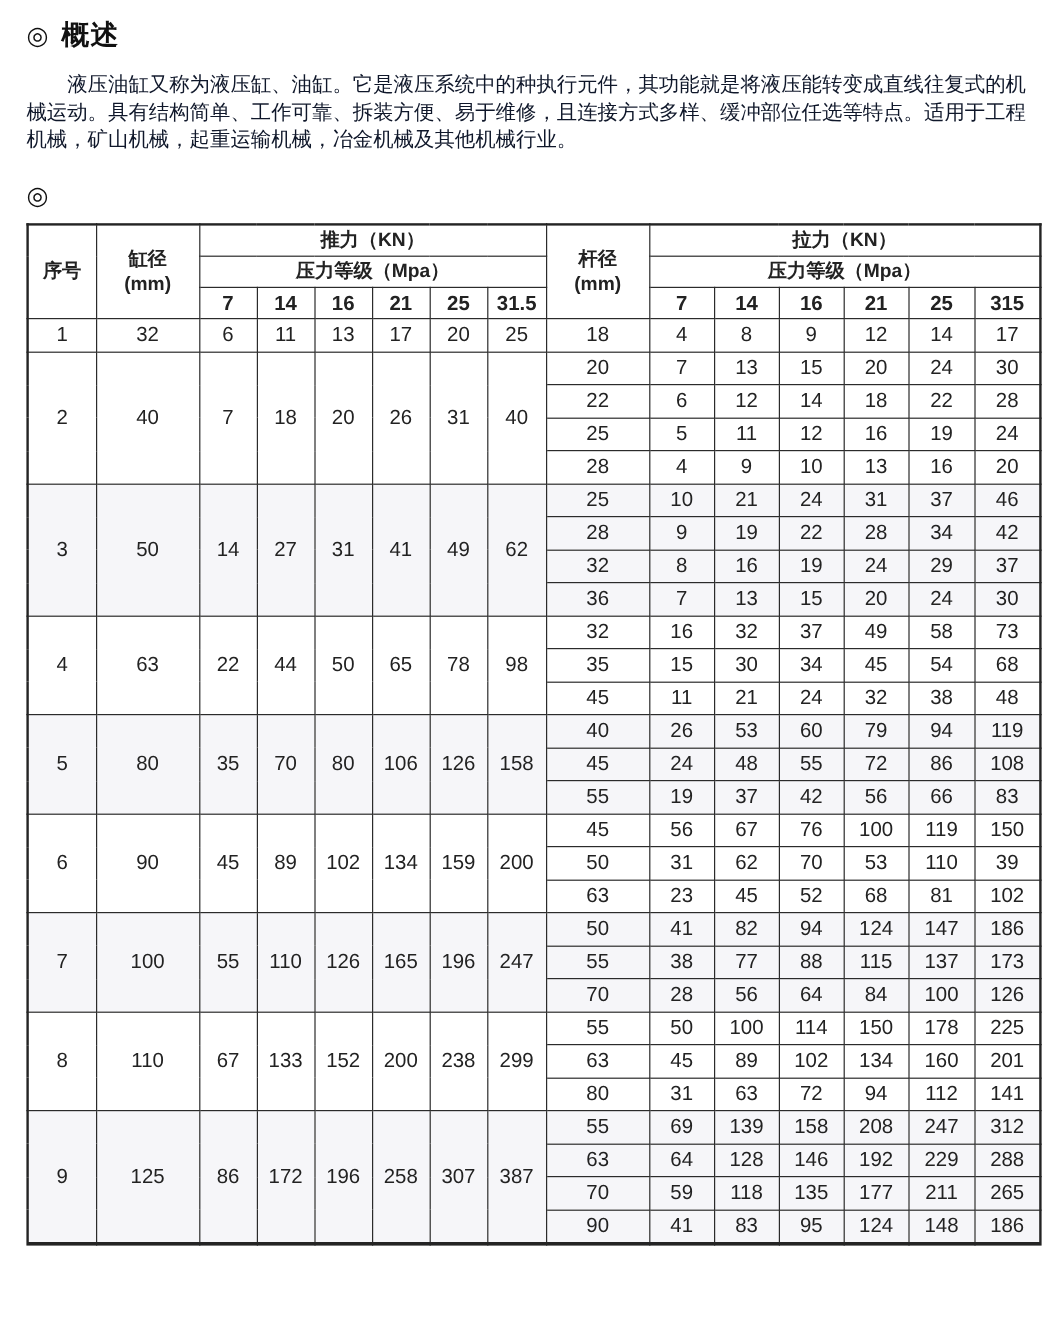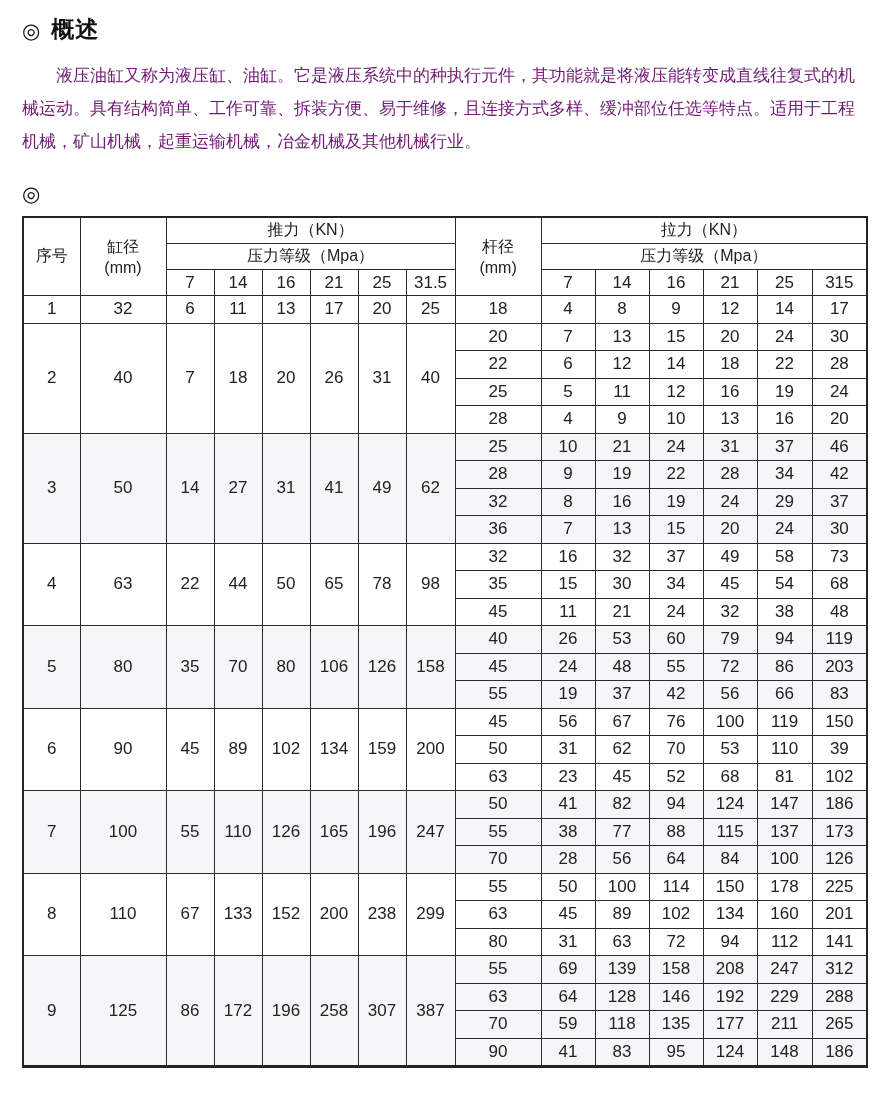--- a/index.html
+++ b/index.html
@@ -24,46 +24,46 @@
     font-weight: normal;
     line-height: 1;
     position: relative;
     top: 1px;
   }
   h1.sec-heading { font-size: 23px; letter-spacing: 1px; }
   h2.sec-heading { font-size: 21.5px; margin-top: 24px; letter-spacing: 0.5px; }
 
   p.overview {
     font-size: 17px;
-    line-height: 33px;
+    line-height: 23px;
     text-align: justify;
     text-indent: 2em;
     margin: 14px 12px 0 0;
-    color: #701a75;
+    color: #0f172a;
   }
 
   table.force-table {
     border-collapse: collapse;
     table-layout: fixed;
     width: 845px;
     margin-top: 13px;
     border: 2px solid #242424;
     border-bottom-width: 3px;
   }
   .force-table th, .force-table td {
     border: 1.5px solid #2b2b2b;
     text-align: center;
     vertical-align: middle;
     padding: 0;
     font-weight: normal;
     color: #222;
     overflow: hidden;
     white-space: nowrap;
   }
-  .force-table thead th { height: 25px; font-size: 16px; }
+  .force-table thead th { height: 25px; font-size: 16px; font-weight: bold; }
   .force-table thead tr.pressure-values th { font-size: 17px; }
   .force-table thead th .two-line { line-height: 21px; font-size: 16px; text-align: center; }
   .force-table tbody td { height: 26.5px; font-size: 17px; }
   .force-table tbody tr.shaded td { background: #f6f6f9; }
 </style>
 </head>
 <body>
 
 <div class="page">
 
@@ -287,21 +287,21 @@
           <td>94</td>
           <td>119</td>
         </tr>
         <tr class="shaded">
           <td>45</td>
           <td>24</td>
           <td>48</td>
           <td>55</td>
           <td>72</td>
           <td>86</td>
-          <td>203</td>
+          <td>108</td>
         </tr>
         <tr class="shaded">
           <td>55</td>
           <td>19</td>
           <td>37</td>
           <td>42</td>
           <td>56</td>
           <td>66</td>
           <td>83</td>
         </tr>

